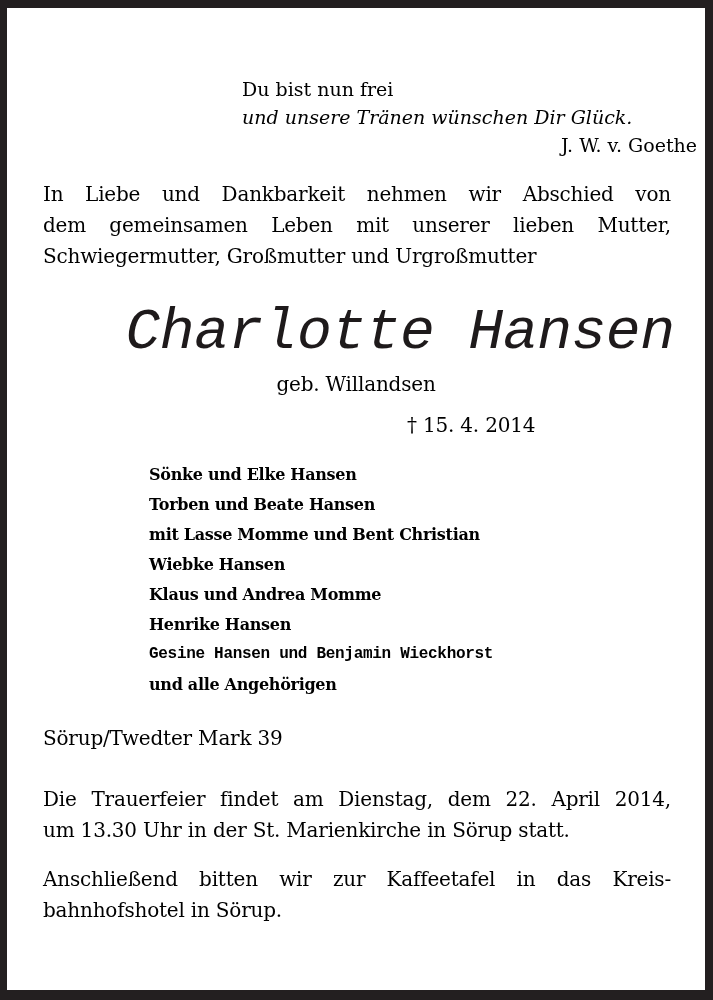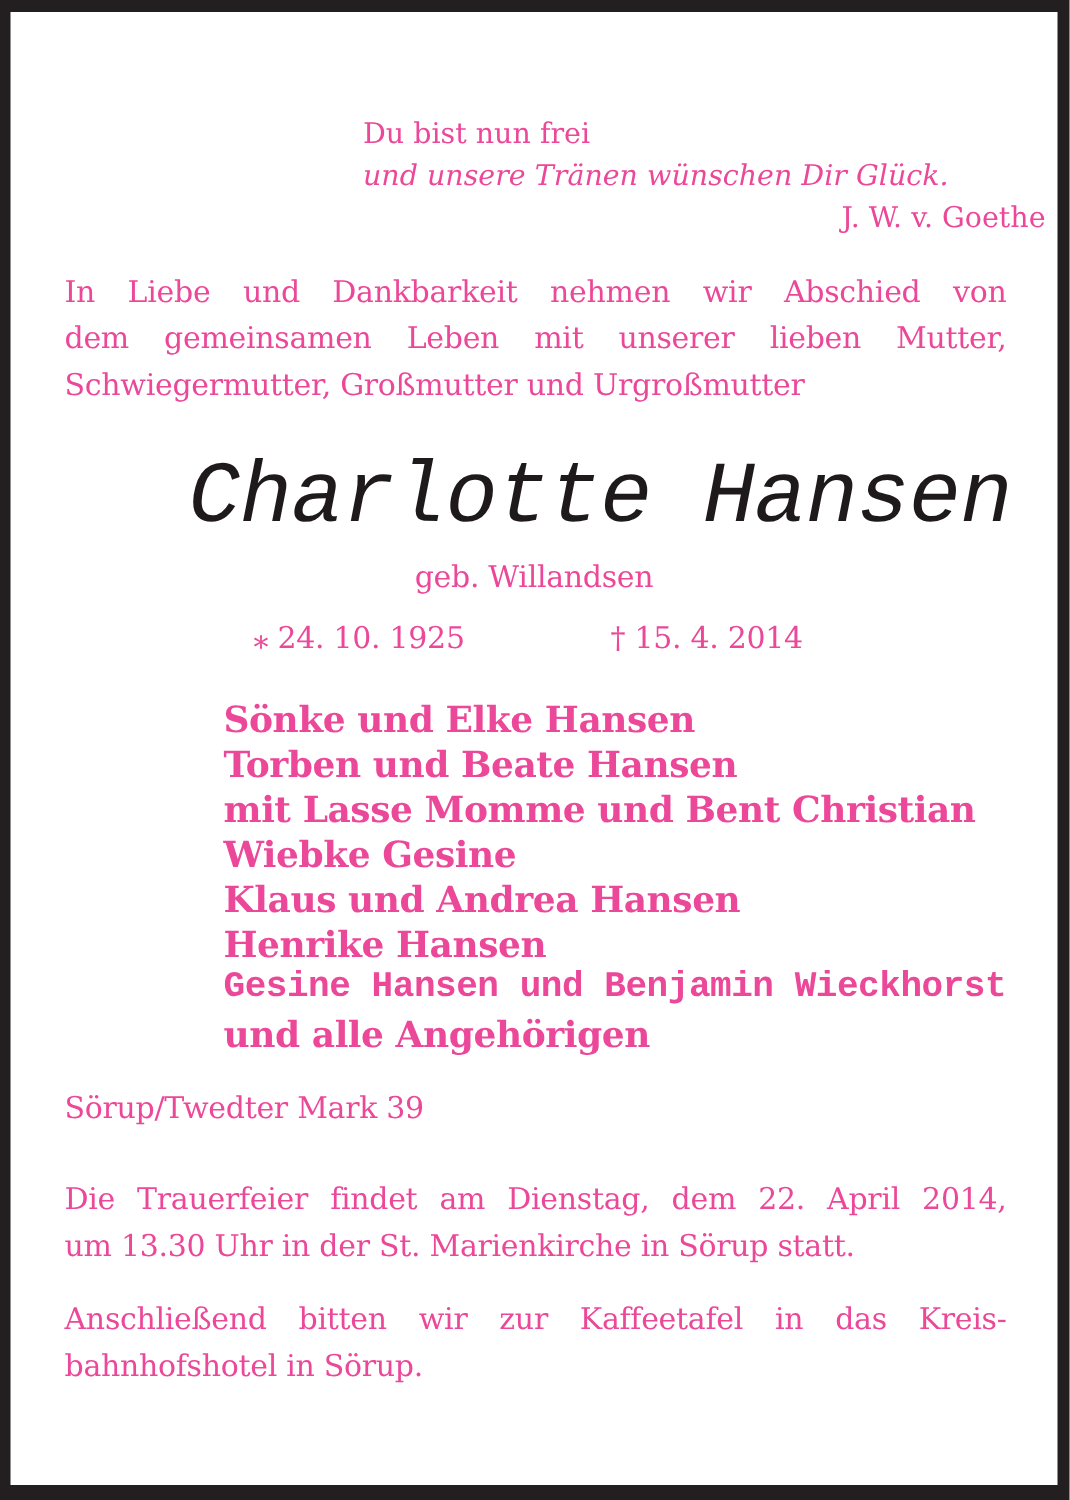--- a/index.html
+++ b/index.html
@@ -1,49 +1,48 @@
 <!DOCTYPE html>
 <html><head>
 <meta charset="utf-8">
 <style>
   html, body { margin: 0; padding: 0; }
   body { width: 713px; height: 1000px; background: #231f20; position: relative; overflow: hidden; }
   .frame {
     position: absolute; left: 7px; top: 8px; width: 698px; height: 982px;
     background: #ffffff;
   }
-  .txt { position: absolute; font-family: "DejaVu Serif", "Liberation Serif", serif; color: #ec4899; white-space: nowrap; }
+  .txt { position: absolute; font-family: "DejaVu Serif", "Liberation Serif", serif; color: #000000; white-space: nowrap; }
   .reg { font-size: 20px; letter-spacing: -0.2px; }
   .quote { font-size: 19px; }
-  .bold { font-weight: bold; font-size: 24px; letter-spacing: -0.3px; }
+  .bold { font-weight: bold; font-size: 16px; letter-spacing: -0.3px; }
   .name { font-family: Liberation Mono, monospace; font-style: italic; font-size: 58px; color: #1e1a1b; letter-spacing: -0.5px; padding-left: 44px; }
   .just { text-align: justify; text-align-last: justify; }
 </style>
 </head>
 <body>
 
 <div class="frame">
   <div class="txt quote" style="left:235px; top:70px;">Du bist nun frei</div>
   <div class="txt quote" style="left:235px; top:98px;font-style:italic;">und unsere Tränen wünschen Dir Glück.</div>
   <div class="txt quote" style="right:8px; top:126px;">J. W. v. Goethe</div>
 
   <div class="txt reg just" style="left:36px; top:174px; width:628px;">In Liebe und Dankbarkeit nehmen wir Abschied von</div>
   <div class="txt reg just" style="left:36px; top:205px; width:628px;">dem gemeinsamen Leben mit unserer lieben Mutter,</div>
   <div class="txt reg" style="left:36px; top:236px;">Schwiegermutter, Großmutter und Urgroßmutter</div>
 
   <div class="txt name" style="left:0; width:698px; text-align:center; top:292px;">Charlotte Hansen</div>
   <div class="txt reg" style="left:0; width:698px; text-align:center; top:364px;">geb. Willandsen</div>
-  <div class="txt reg" style="left:162px; top:405px;">⁎ 24. 10. 1925</div>
   <div class="txt reg" style="left:400px; top:405px;">† 15. 4. 2014</div>
 
   <div class="txt bold" style="left:142px; top:457px;">Sönke und Elke Hansen</div>
   <div class="txt bold" style="left:142px; top:487px;">Torben und Beate Hansen</div>
   <div class="txt bold" style="left:142px; top:517px;">mit Lasse Momme und Bent Christian</div>
-  <div class="txt bold" style="left:142px; top:547px;">Wiebke Gesine</div>
-  <div class="txt bold" style="left:142px; top:577px;">Klaus und Andrea Hansen</div>
+  <div class="txt bold" style="left:142px; top:547px;">Wiebke Hansen</div>
+  <div class="txt bold" style="left:142px; top:577px;">Klaus und Andrea Momme</div>
   <div class="txt bold" style="left:142px; top:607px;">Henrike Hansen</div>
   <div class="txt bold" style="left:142px; top:637px;font-family:Liberation Mono, monospace;">Gesine Hansen und Benjamin Wieckhorst</div>
   <div class="txt bold" style="left:142px; top:667px;">und alle Angehörigen</div>
 
   <div class="txt reg" style="left:36px; top:718px;">Sörup/Twedter Mark 39</div>
 
   <div class="txt reg just" style="left:36px; top:779px; width:628px;">Die Trauerfeier findet am Dienstag, dem 22. April 2014,</div>
   <div class="txt reg" style="left:36px; top:810px;">um 13.30 Uhr in der St. Marienkirche in Sörup statt.</div>
 
   <div class="txt reg just" style="left:36px; top:859px; width:628px;">Anschließend bitten wir zur Kaffeetafel in das Kreis-</div>

